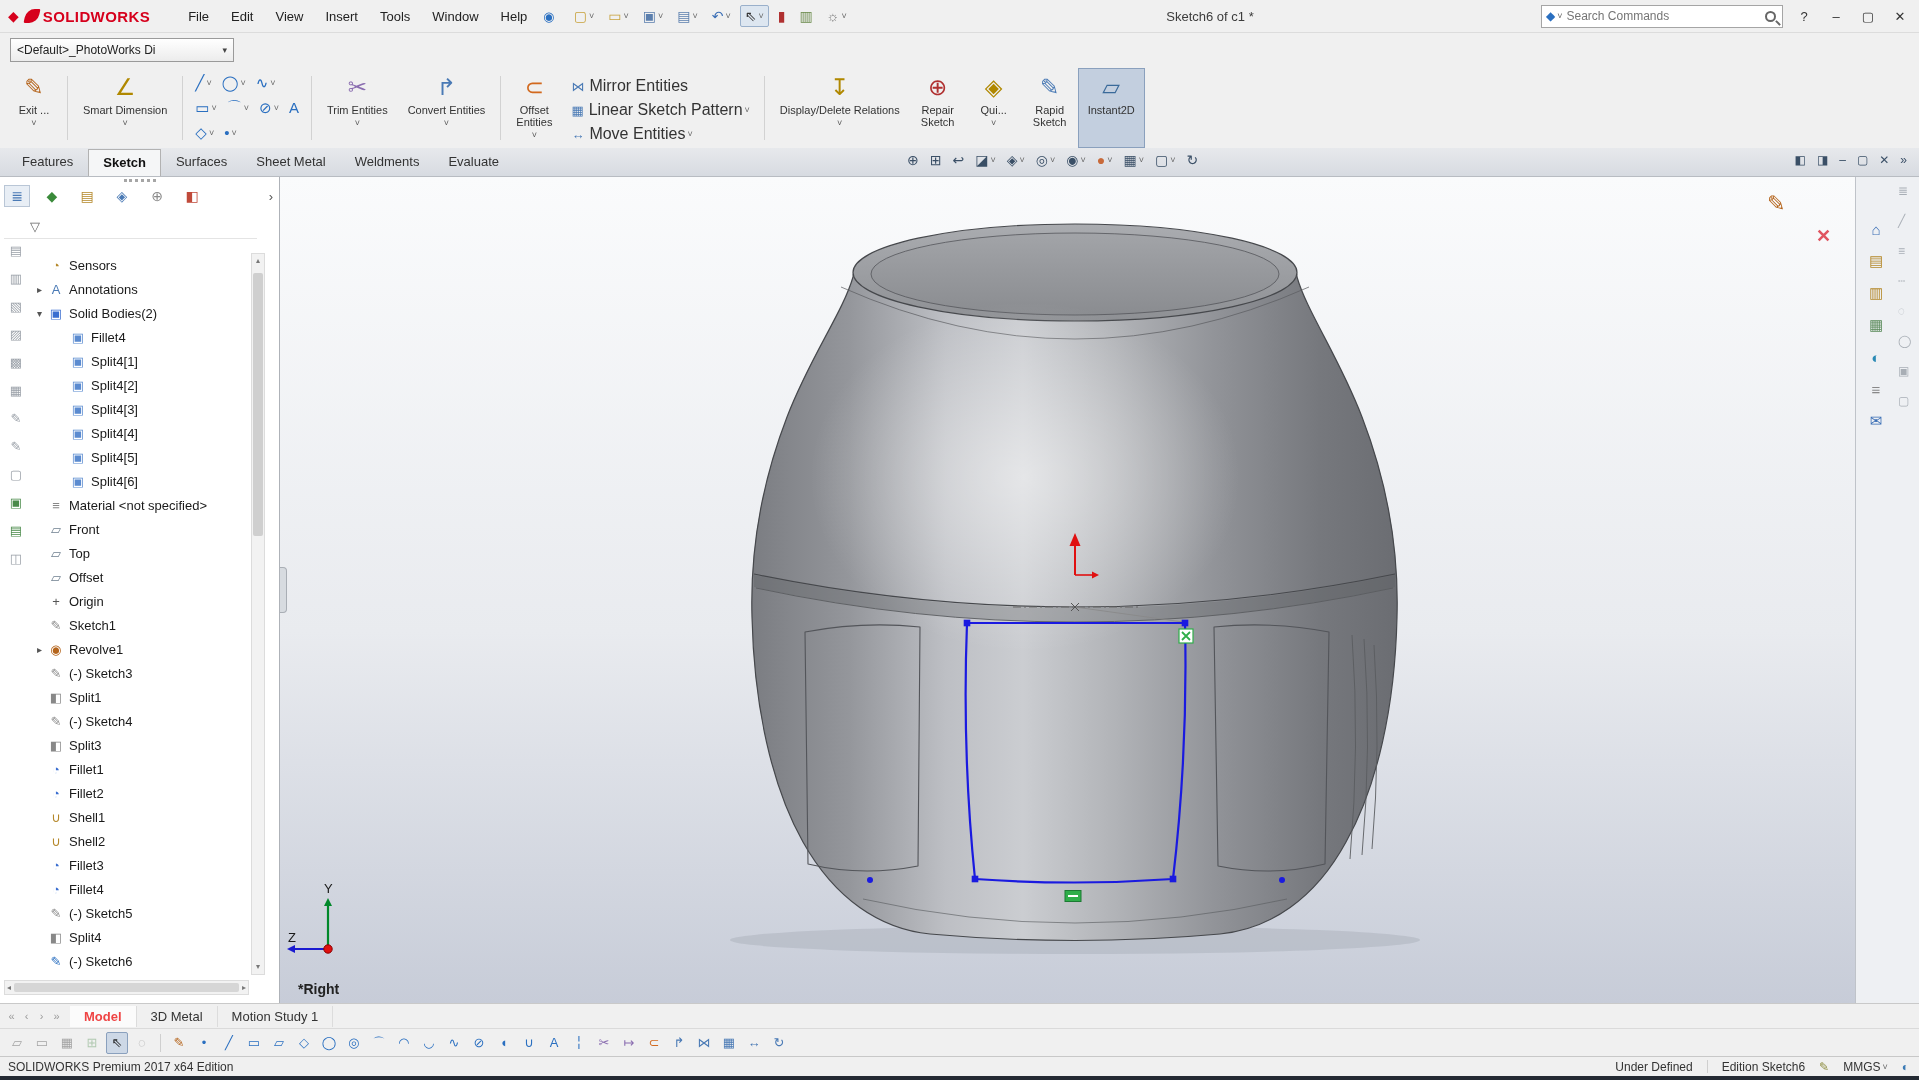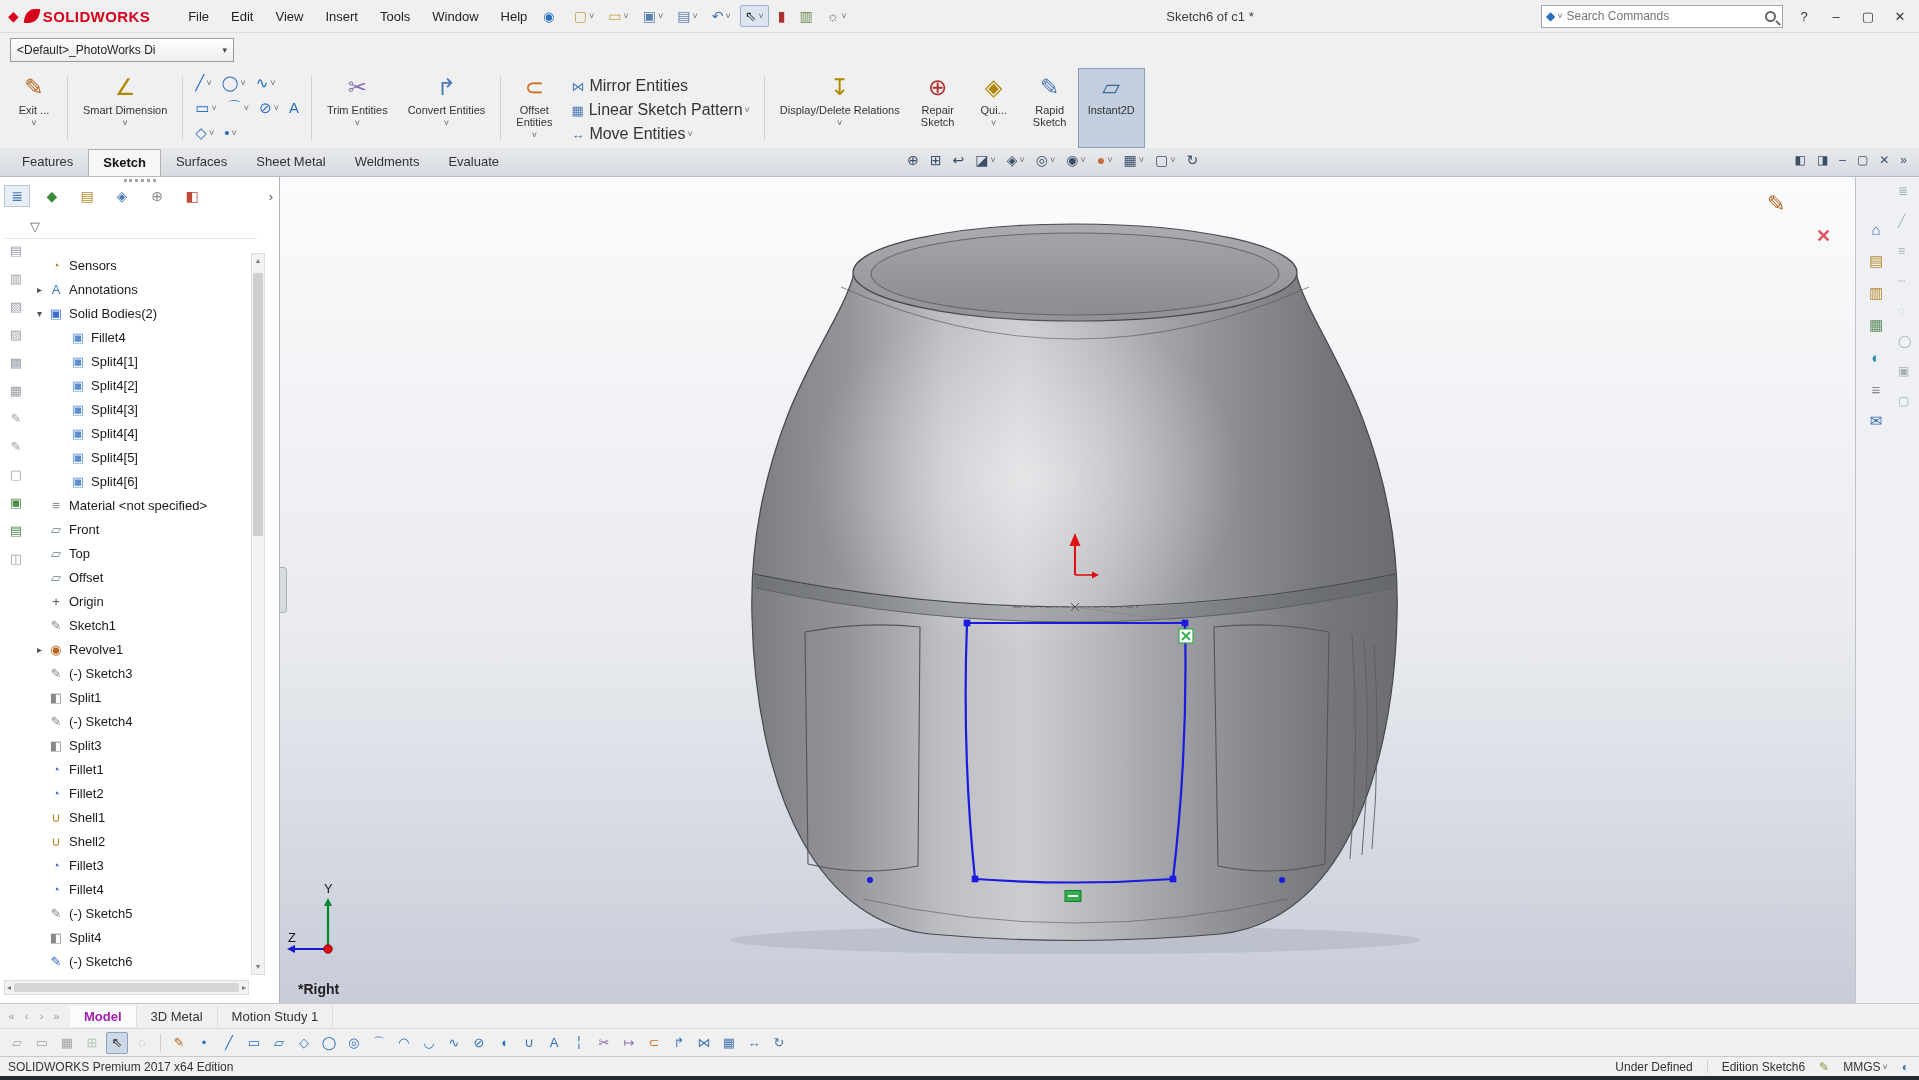--- a/index.html
+++ b/index.html
@@ -101,21 +101,21 @@
   .tp-col { position:absolute; top:40px; left:5px; display:flex; flex-direction:column; gap:8px; }
   .tp-btn { width:30px; height:24px; display:flex; align-items:center; justify-content:center; border:1px solid transparent; }
   .tp-ico { font-size:15px; }
   .re-col { position:absolute; top:4px; left:42px; display:flex; flex-direction:column; gap:12px; opacity:.45; }
   .re-ico { font-size:12px; color:#55606c; }
 
   
   .bottomtabs { height:25px; background:#f0f0f0; border-top:1px solid #c9c9c9; display:flex; align-items:center; padding:0 4px; }
   .nav-btn { width:15px; text-align:center; font-size:11px; color:#9a9a9a; }
   .btab { padding:3px 14px; font-size:13px; color:#333; border-right:1px solid #dcdcdc; }
-  .btab-active { font-weight:bold; background:#fbfbfb; color:#a21caf;text-align:right; }
+  .btab-active { font-weight:bold; background:#fbfbfb; color:#ef4444;text-align:right; }
   .sketchbar { height:28px; background:#f0f0f0; border-top:1px solid #dadada; display:flex; align-items:center; padding:0 6px; gap:3px; }
   .sk-btn { width:22px; height:22px; display:flex; align-items:center; justify-content:center; border:1px solid transparent; border-radius:2px; }
   .sk-btn.sk-active { background:#cdd8e6; border-color:#8aa0bd; }
   .sk-btn.sk-disabled { opacity:.38; }
   .sk-ico { font-size:13px; }
   .sk-sep { width:1px; height:18px; background:#cfcfcf; margin:0 4px; }
 
   .statusbar { height:20px; background:#f0f0f0; border-top:1px solid #c8c8c8; display:flex; align-items:center; font-size:12px; color:#333; position:relative;text-align:right; }
   .sb-left { padding-left:8px; }
   .sb-right { position:absolute; right:10px; display:flex; align-items:center; gap:14px; }

